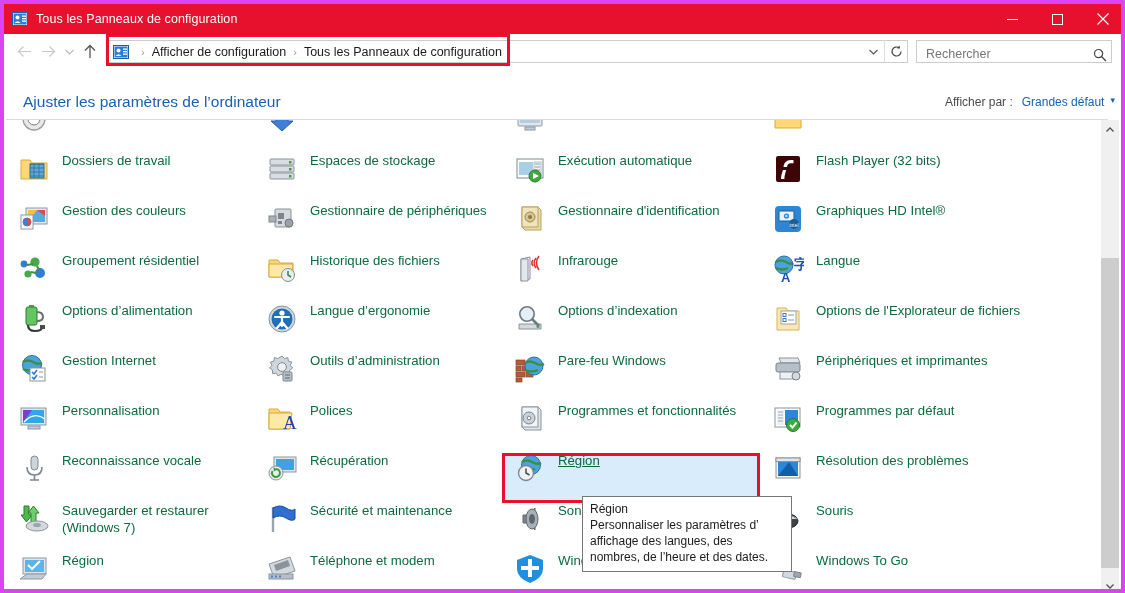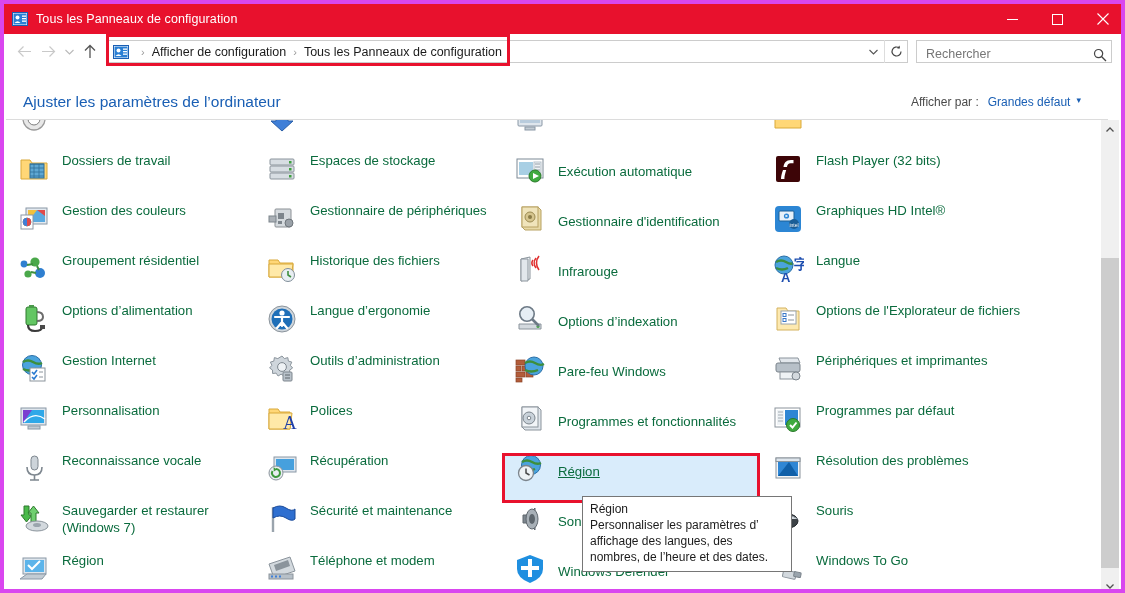--- a/index.html
+++ b/index.html
@@ -144,21 +144,21 @@
     width: 1121px; height: 50px;
     background: #ffffff;
   }
   .page-heading {
     position: absolute; left: 19px; top: 24px;
     font-size: 15.5px; color: #1a5fb4;
     white-space: nowrap;
     text-align: right;
   }
   .viewby {
-    position: absolute; right: 44px; top: 26px;
+    position: absolute; right: 10px; top: 26px;
     display: flex; align-items: flex-start;
     font-size: 12px;
   }
   .viewby-label { color: #4a4a4a; white-space: nowrap; }
   .viewby-value {
     color: #1a5fb4; margin-left: 9px; white-space: nowrap;
   }
   .viewby-caret {
     margin-left: 6px; color: #1a5fb4; font-size: 9px;
   }
@@ -196,21 +196,21 @@
     margin-right: 12px;
     position: relative;
   }
   .cell-label {
     font-size: 13.2px;
     color: #0a6b3d;
     line-height: 16.5px;
     max-width: 178px;
   }
   .cell.col3 .cell-label { max-width: 210px; }
-  .cell.col2 .cell-label { max-width: 188px; margin-top: 11px; }
+  .cell.col2 .cell-label { max-width: 188px; }
 
   
   .cell.highlight {
     background: #d9ecfb;
   }
   .cell.highlight .cell-label {
     text-decoration: underline;
   }
   .cell-redbox {
     position: absolute;

